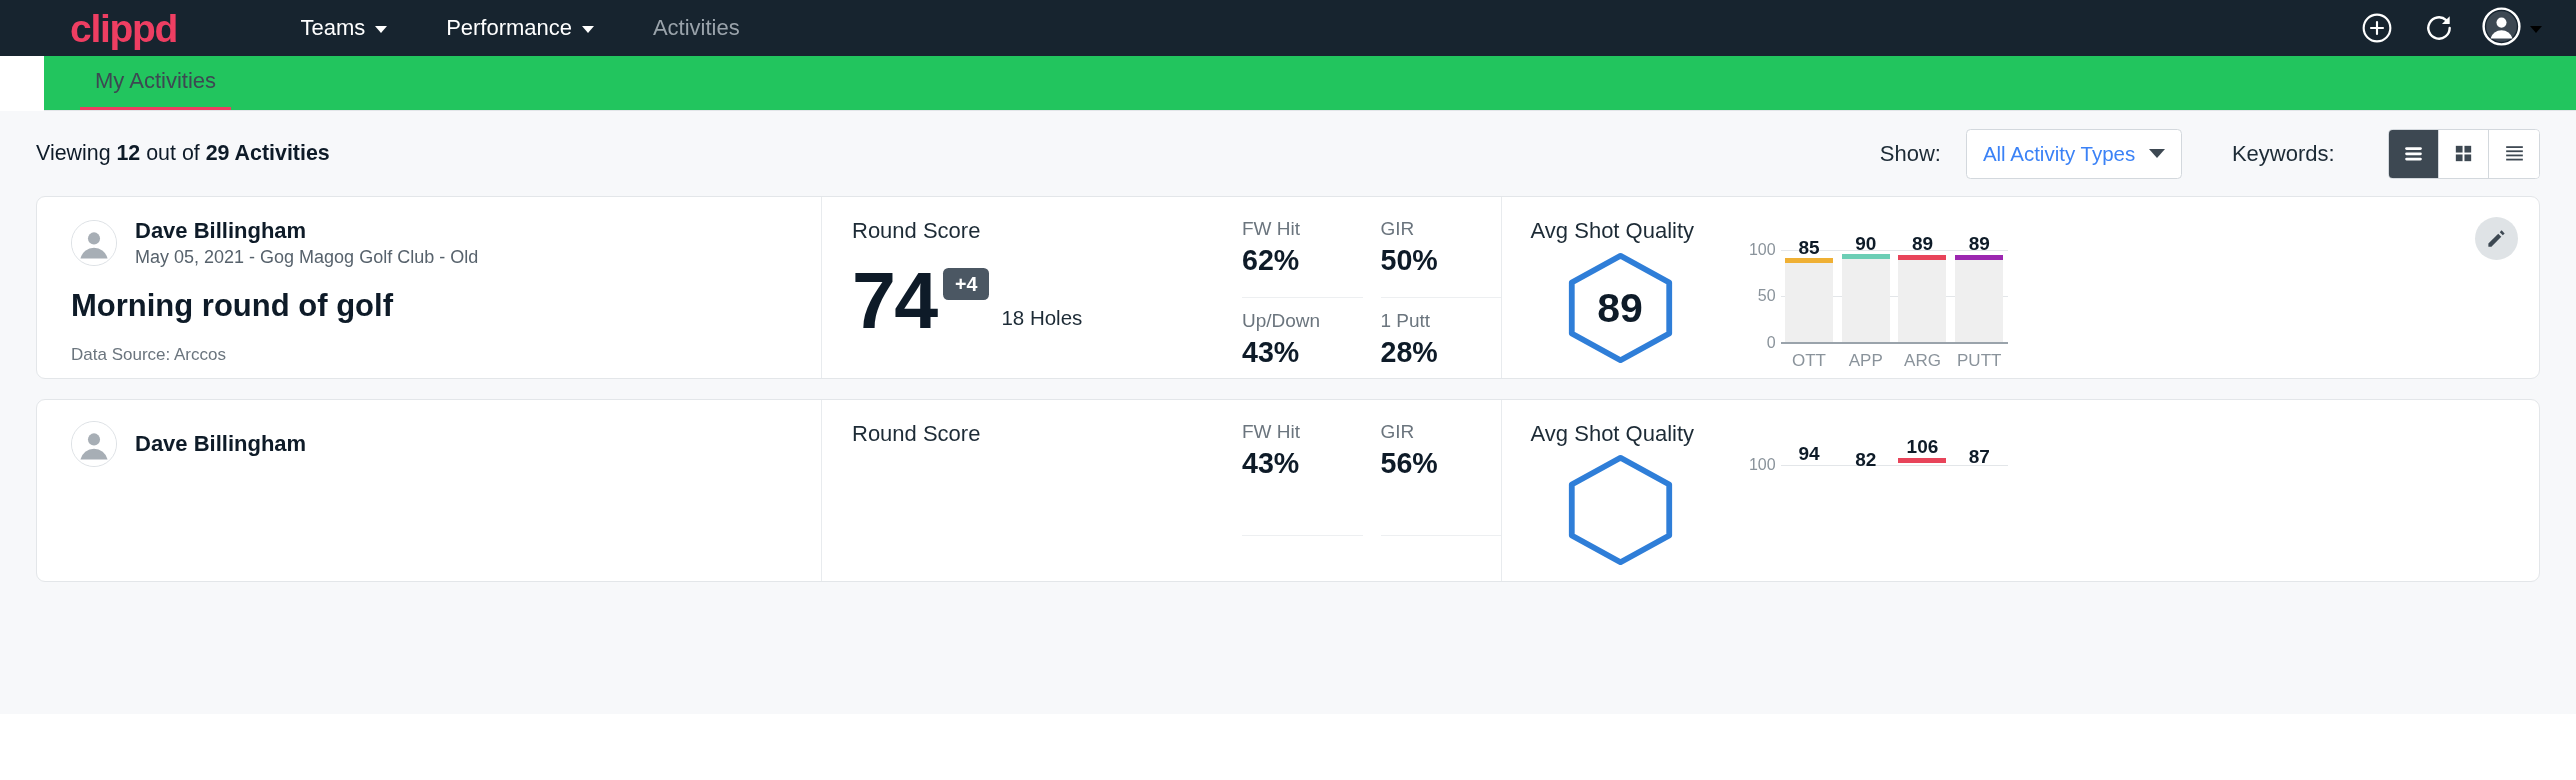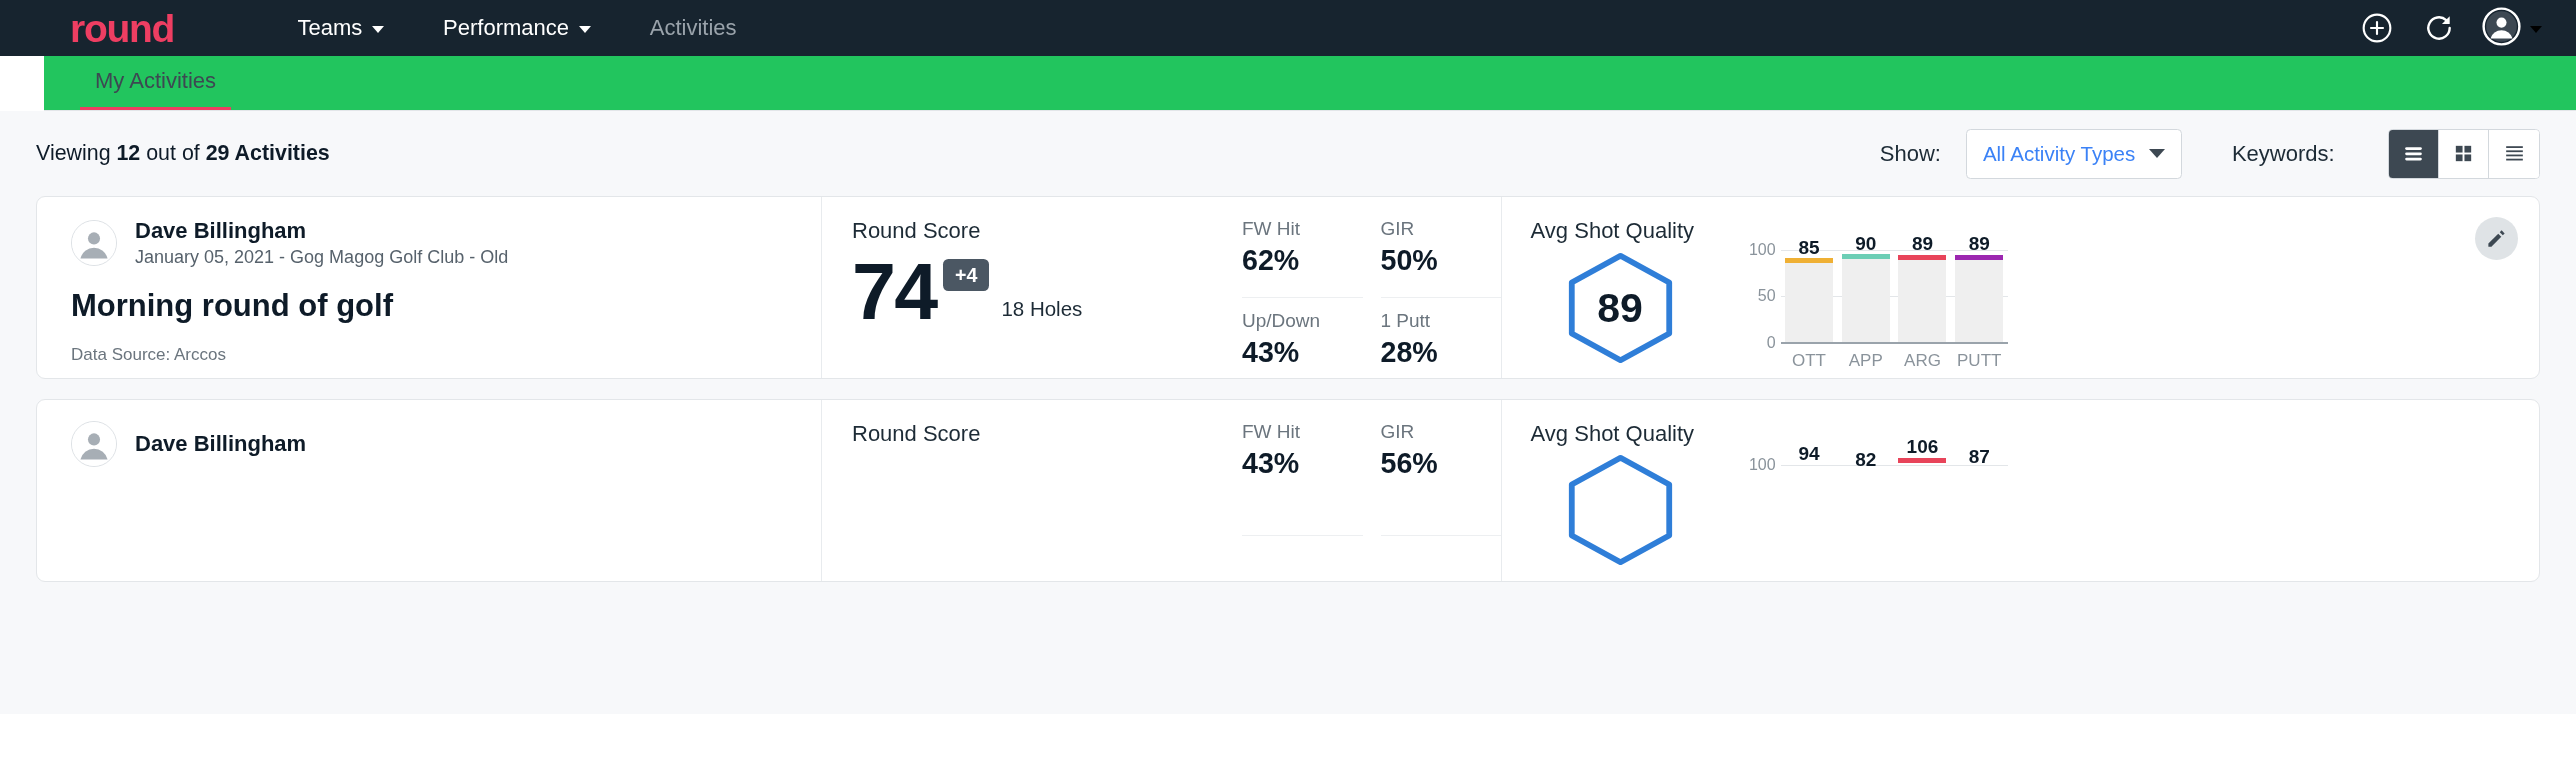--- a/index.html
+++ b/index.html
@@ -181,21 +181,21 @@
   .pname { font-size: 22px; font-weight: bold; color: #0E1B28; line-height: 1.15; }
   .pmeta { font-size: 18px; color: #57626C; margin-top: 3.6px; }
   .card-title { font-size: 31px; font-weight: bold; color: #0E1B28; margin: 19.6px 0 0 0; }
   .datasource { font-size: 17px; color: #6B757E; margin-top: 21.4px; }
 
   .card-score {
     width: 420px;
     padding: 21.4px 0 0 30px;
   }
   .sec-label { font-size: 22px; color: #1D2B36; }
-  .score-row { display: flex; align-items: flex-end; margin-top: 8px; }
+  .score-row { display: flex; align-items: flex-end; margin-top: 17px; }
   .big-score {
     font-size: 79px; font-weight: bold; color: #0E1B28; line-height: 1;
     letter-spacing: -1.8px;
   }
   .badge {
     background: #4B5763; color: #ffffff;
     font-size: 19.6px; font-weight: bold;
     border-radius: 5.4px;
     padding: 4.5px 11.6px;
     align-self: flex-start;
@@ -270,21 +270,21 @@
     width: 43px; height: 43px; border-radius: 50%;
     background: #DFE3E6;
     display: flex; align-items: center; justify-content: center;
     cursor: pointer;
   }
 </style>
 </head>
 <body>
 
 <div class="topnav">
-  <div class="brand">round</div>
+  <div class="brand">clippd</div>
   <div class="nav-links">
     <div class="nav-item">
       <span>Teams</span>
       <span class="chev"></span>
     </div>
     <div class="nav-item">
       <span>Performance</span>
       <span class="chev"></span>
     </div>
     <div class="nav-item muted">
@@ -368,21 +368,21 @@
       <div class="person-row">
         <span class="pavatar">
           <svg width="46" height="46" viewBox="0 0 24 24">
               <circle cx="12" cy="12" r="12" fill="#fff"></circle>
               <circle cx="12" cy="9.5" r="3.3" fill="#A7AEB5"></circle>
               <path d="M4.6 20.5a7.6 7.6 0 0 1 14.8 0z" fill="#A7AEB5"></path>
             </svg>
         </span>
         <div>
           <div class="pname">Dave Billingham</div>
-          <div class="pmeta">January 05, 2021 - Gog Magog Golf Club - Old</div>
+          <div class="pmeta">May 05, 2021 - Gog Magog Golf Club - Old</div>
         </div>
       </div>
       <div class="card-title">Morning round of golf</div>
       <div class="datasource">Data Source: Arccos</div>
     </div>
 
     <div class="card-score">
       <div class="sec-label">Round Score</div>
       <div class="score-row">
         <span class="big-score">74</span>

